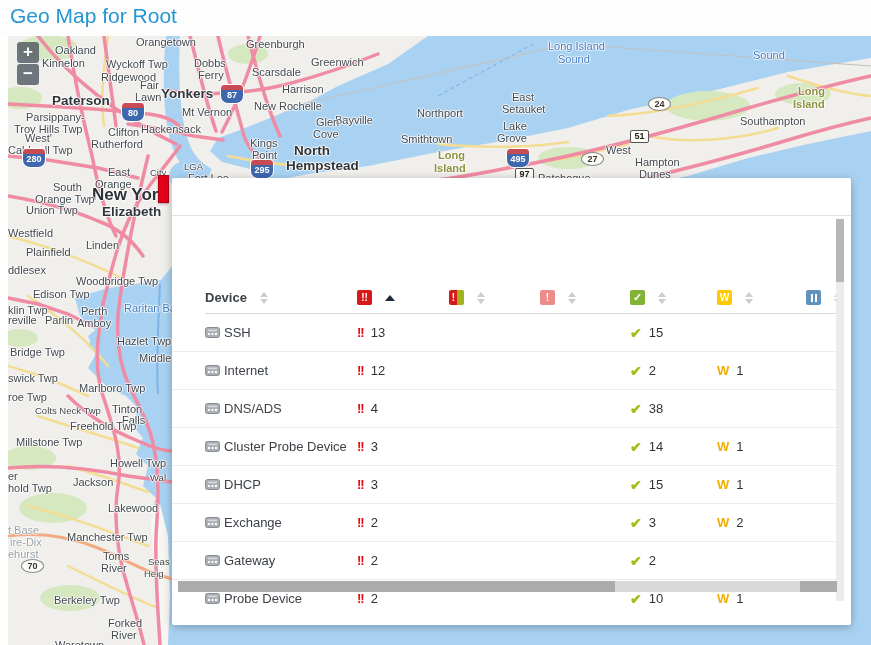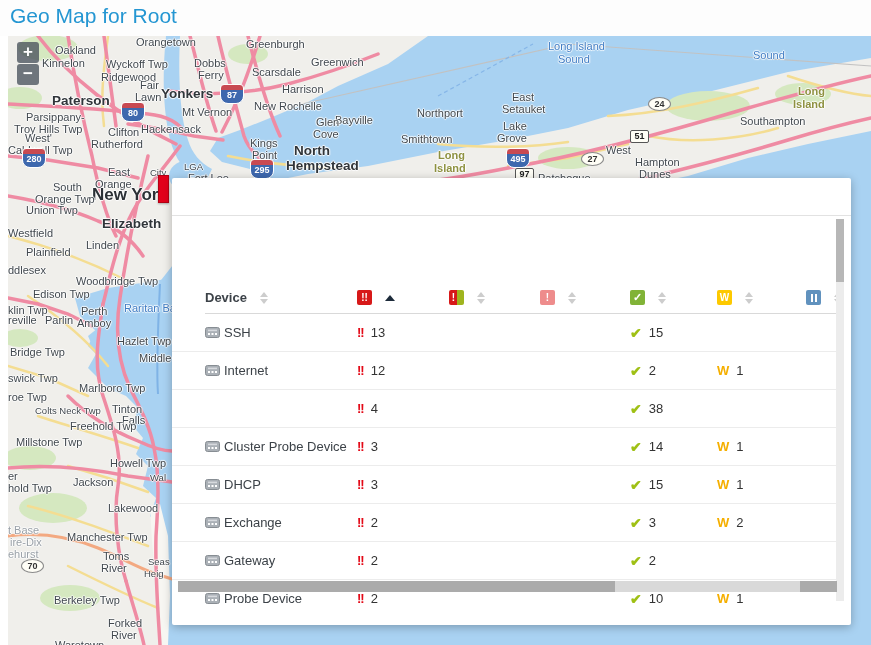--- a/index.html
+++ b/index.html
@@ -233,21 +233,21 @@
         <span class="mlab " style="left: 530px; top: 136px;">Patchogue</span>
         <span class="mlab water" style="left: 540px; top: 4px;">Long Island</span>
         <span class="mlab water" style="left: 550px; top: 17px;">Sound</span>
         <span class="mlab water" style="left: 745px; top: 13px;">Sound</span>
         <span class="mlab olive" style="left: 790px; top: 49px;">Long</span>
         <span class="mlab olive" style="left: 785px; top: 62px;">Island</span>
         <span class="mlab " style="left: 732px; top: 79px;">Southampton</span>
         <span class="mlab " style="left: 598px; top: 108px;">West</span>
         <span class="mlab " style="left: 627px; top: 120px;">Hampton</span>
         <span class="mlab " style="left: 631px; top: 132px;">Dunes</span>
-        <span class="mlab big" style="left: 94px; top: 180px;">Elizabeth</span>
+        <span class="mlab big" style="left: 94px; top: 168px;">Elizabeth</span>
         <span class="mlab " style="left: 0px; top: 191px;">Westfield</span>
         <span class="mlab " style="left: 78px; top: 203px;">Linden</span>
         <span class="mlab " style="left: 18px; top: 210px;">Plainfield</span>
         <span class="mlab " style="left: 0px; top: 228px;">ddlesex</span>
         <span class="mlab " style="left: 68px; top: 239px;">Woodbridge Twp</span>
         <span class="mlab " style="left: 25px; top: 252px;">Edison Twp</span>
         <span class="mlab " style="left: 0px; top: 268px;">klin Twp</span>
         <span class="mlab " style="left: 73px; top: 269px;">Perth</span>
         <span class="mlab " style="left: 69px; top: 281px;">Amboy</span>
         <span class="mlab water" style="left: 116px; top: 266px;">Raritan Ba</span>
@@ -400,20 +400,30 @@
             <div class="vcell" style="left: 458px;">
               <span class="g-up">✔</span>
               <span class="cnt">2</span>
             </div>
             <div class="vcell" style="left: 545px;">
               <span class="g-warn">W</span>
               <span class="cnt">1</span>
             </div>
           </div>
           <div class="trow">
+            <div class="dev">
+              <svg width="15" height="11">
+                <rect x="0.5" y="0.5" width="14" height="10" rx="2" fill="#aab0b6" stroke="#878d93"></rect>
+                <rect x="3" y="6" width="2" height="2" fill="#fff"></rect>
+                <rect x="6.5" y="6" width="2" height="2" fill="#fff"></rect>
+                <rect x="10" y="6" width="2" height="2" fill="#fff"></rect>
+                <rect x="3" y="2.6" width="9" height="1.6" fill="#d7dade"></rect>
+              </svg>
+              <span class="nm">DNS/ADS</span>
+            </div>
             <div class="vcell" style="left: 185px;">
               <span class="g-down">!!</span>
               <span class="cnt">4</span>
             </div>
             <div class="vcell" style="left: 458px;">
               <span class="g-up">✔</span>
               <span class="cnt">38</span>
             </div>
           </div>
           <div class="trow">

